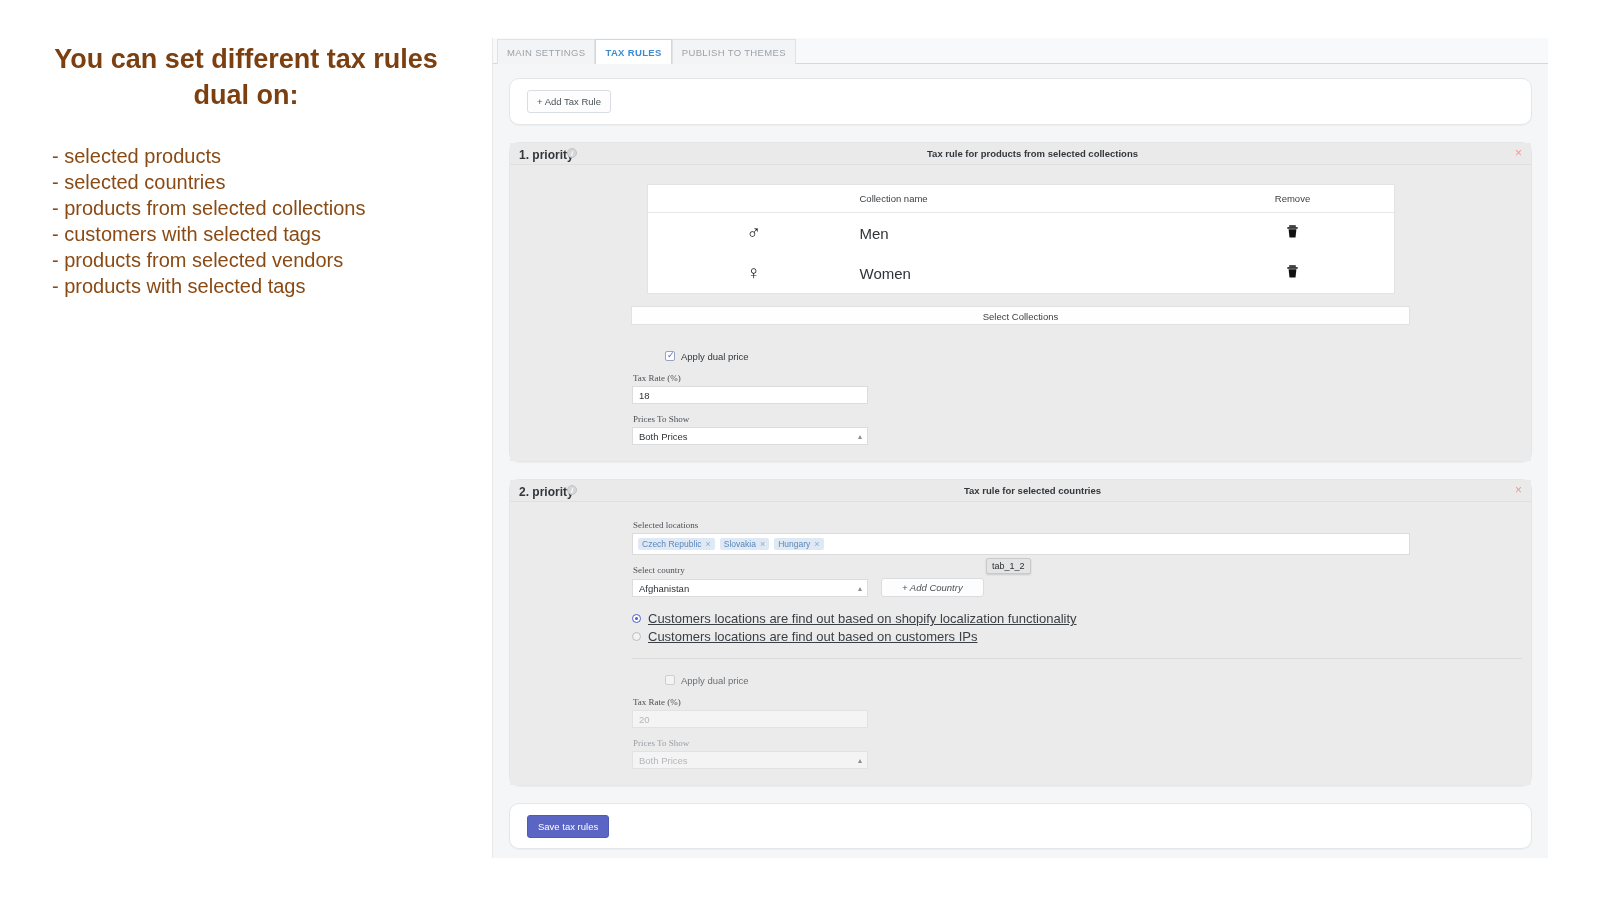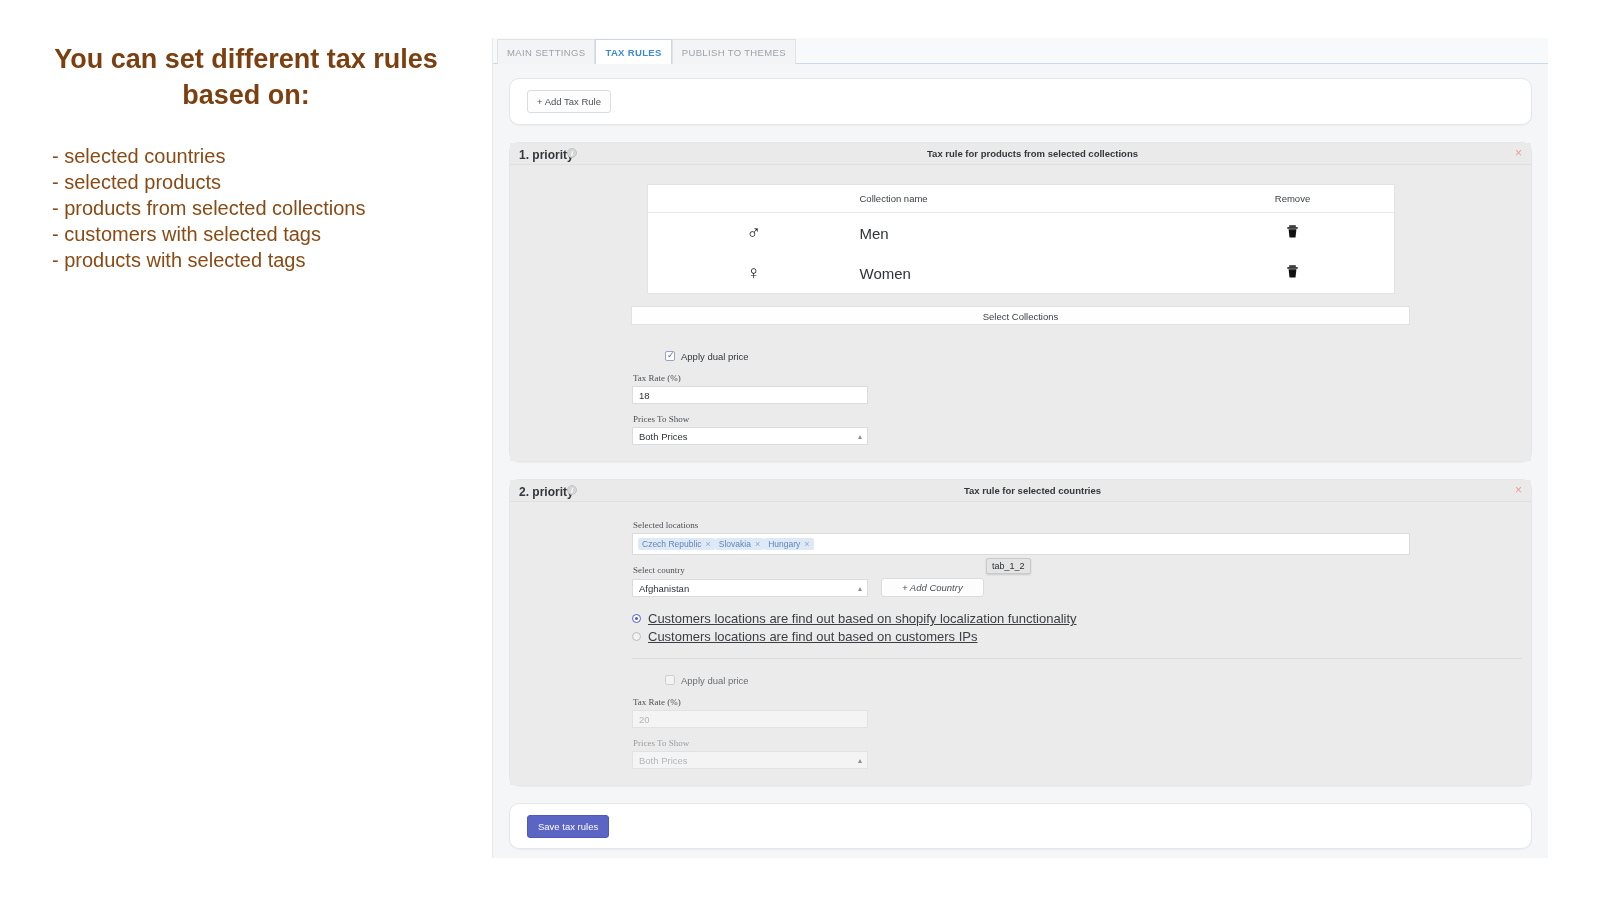--- a/index.html
+++ b/index.html
@@ -183,21 +183,21 @@
   .tselect.disabled { background: #f4f4f4; color: #b3b7bb; border-color: #e2e2e2; cursor: default; }
   .tselect .spin {
     position: absolute; right: 5px; top: 0; height: 18px;
     font-size: 8px; color: #8a8f94; line-height: 18px;
   }
 
   
   .tagbox {
     width: 778px; height: 22px;
     background: #fff; border: 1px solid #dcdcdc;
-    padding: 3px 5px; display: flex; align-items: center;
+    padding: 3px 5px; display: flex; gap: 5px; align-items: center;
   }
   .tag {
     display: inline-flex; align-items: center; gap: 4px;
     background: #dfe9f5; color: #5a88b8;
     font-size: 8.5px; padding: 1px 4px; border-radius: 2px;
   }
   .tag .x { color: #92a9c2; font-size: 9px; cursor: pointer; }
 
   .row-inline { display: flex; align-items: flex-end; gap: 13px; }
 
@@ -238,26 +238,27 @@
     font-size: 9.5px; padding: 5px 10px;
     cursor: pointer;
   }
 </style>
 </head>
 <body>
 
 <div class="page">
 
   <div class="slide">
-    <div class="slide-title">You can set different tax rules based on:</div>
+    <div class="slide-title">You can set different tax rules dual on:</div>
     <div class="slide-list">
+      <div>- selected products</div>
       <div>- selected countries</div>
-      <div>- selected products</div>
       <div>- products from selected collections</div>
       <div>- customers with selected tags</div>
+      <div>- products from selected vendors</div>
       <div>- products with selected tags</div>
     </div>
   </div>
 
   <div class="app">
 
     <div class="tabbar">
       <div class="tab">MAIN SETTINGS</div><div class="tab active">TAX RULES</div><div class="tab">PUBLISH TO THEMES</div>
     </div>
 

